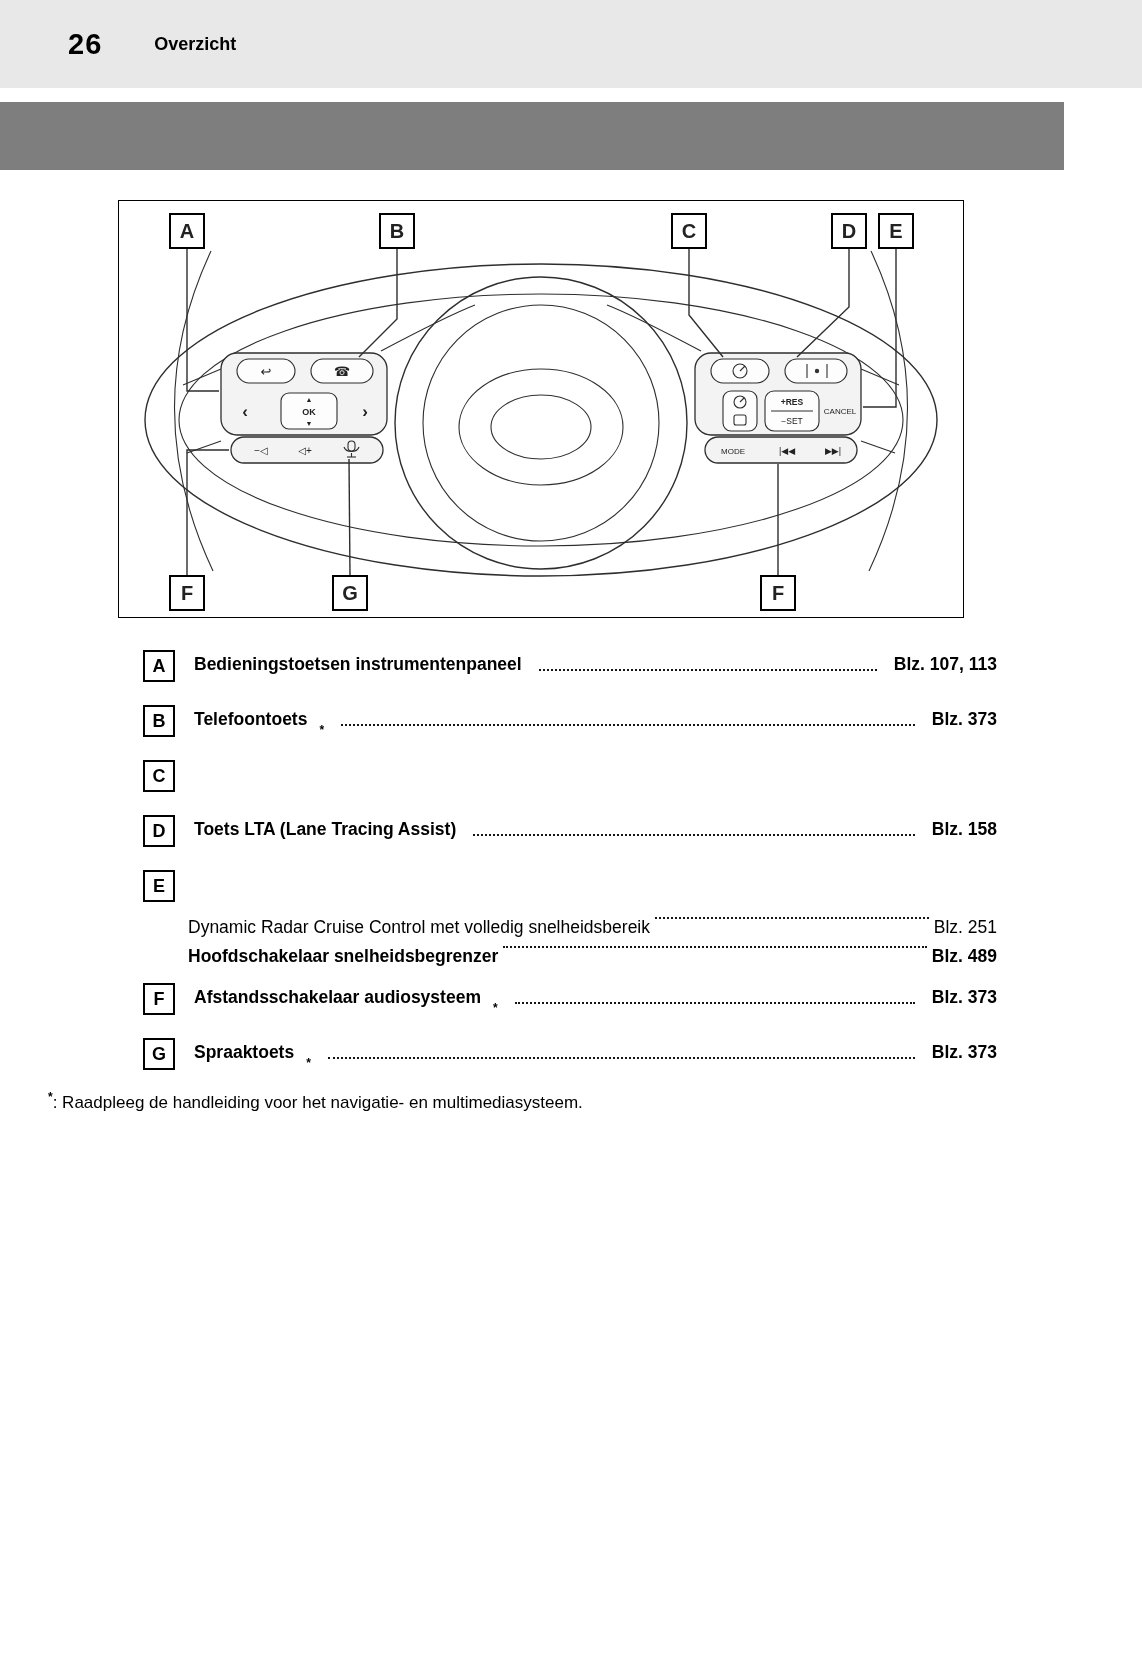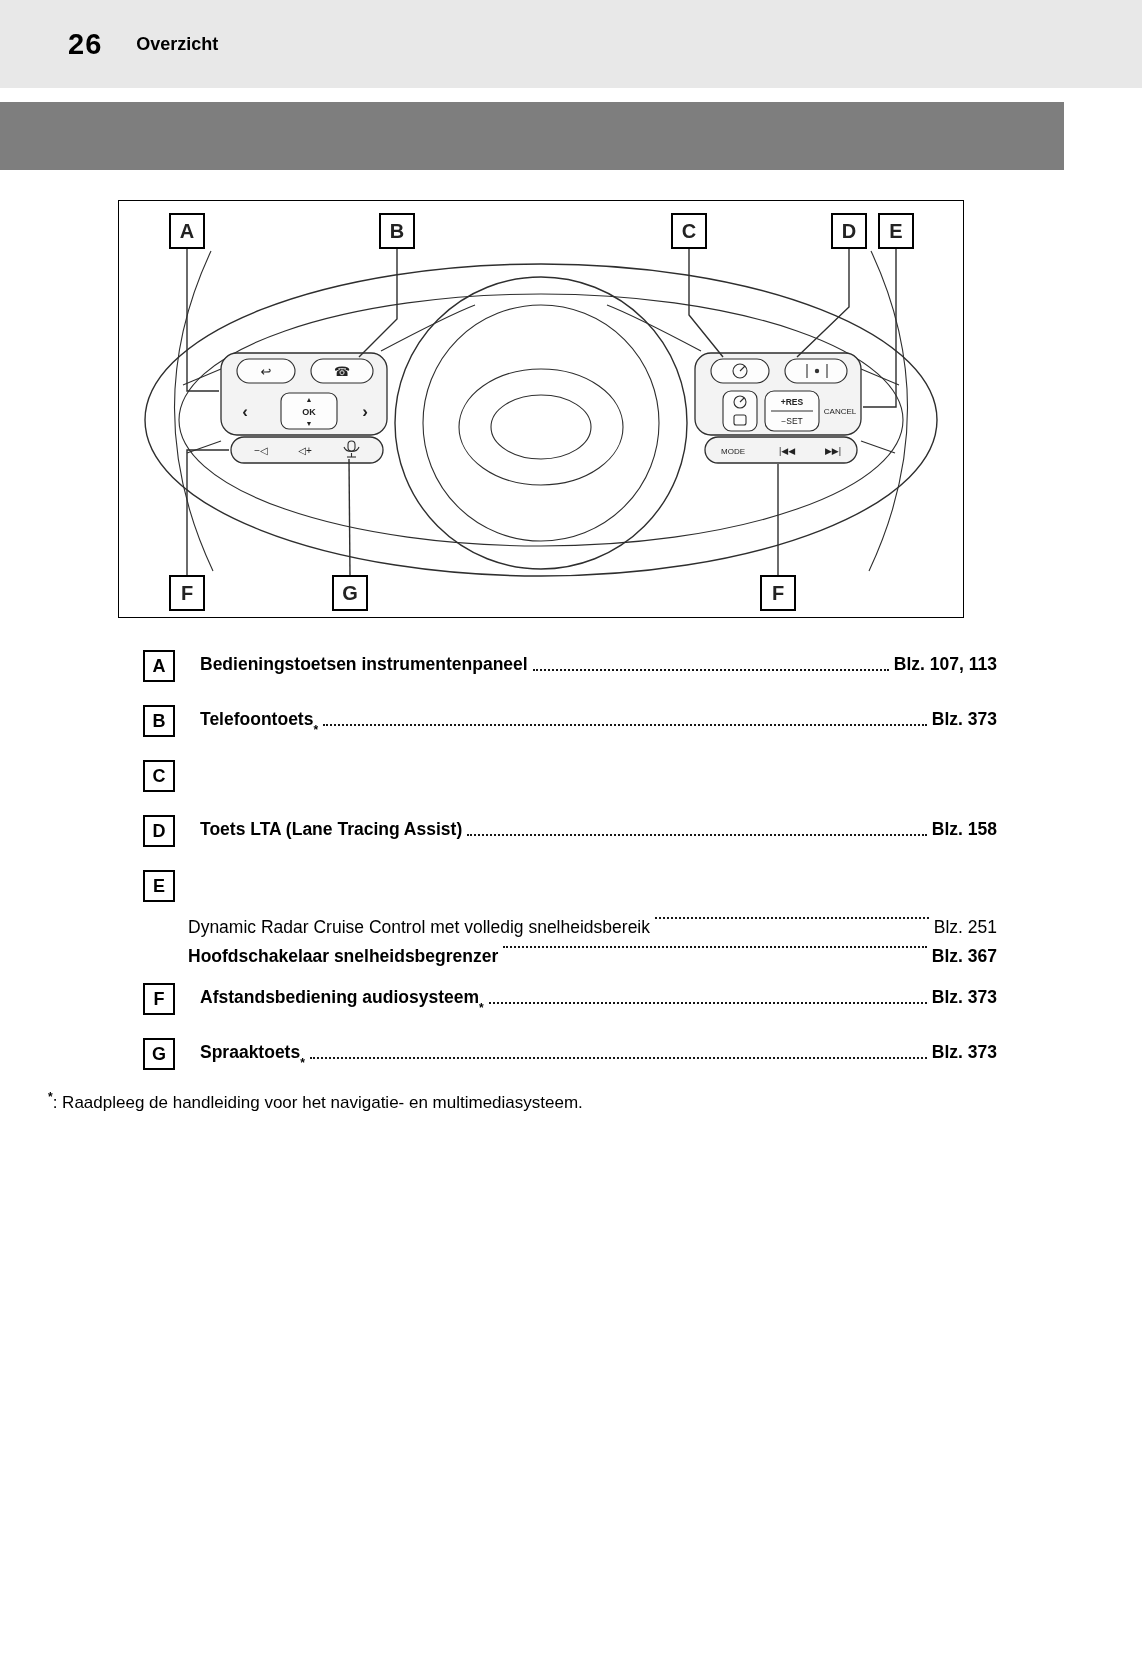--- a/index.html
+++ b/index.html
@@ -2,21 +2,21 @@
 <html><head>
 <meta charset="utf-8">
 <style>
   html,body{margin:0;padding:0;background:#fff;}
   .page{position:relative;width:1142px;height:1654px;background:#fff;
         font-family:"Liberation Sans",sans-serif;color:#000;overflow:hidden;}
 
   
   .header{height:88px;background:#e8e8e8;display:flex;align-items:center;}
   .page-num{font-size:29px;font-weight:bold;margin-left:68px;letter-spacing:1px;}
-  .section-title{font-size:18px;font-weight:bold;margin-left:34px;}
+  .section-title{font-size:18px;font-weight:bold;margin-left:52px;}
 
   
   .band{margin-top:14px;width:1064px;height:68px;background:#7e7e7e;}
 
   
   .diagram{margin:30px 0 0 118px;width:846px;height:418px;border:1px solid #000;
            box-sizing:border-box;background:#fff;}
   svg text{font-family:"Liberation Sans",sans-serif;fill:#222;}
   .ln{fill:none;stroke:#2e2e2e;stroke-width:1.4;}
   .thin{fill:none;stroke:#2e2e2e;stroke-width:1.1;}
@@ -25,22 +25,22 @@
   .cobox{fill:#fff;stroke:#000;stroke-width:2;}
   .coletter{font-size:20px;font-weight:bold;text-anchor:middle;}
   .glyph{text-anchor:middle;}
 
   
   .legend{margin:32px 145px 0 143px;font-size:17.5px;}
   .row{display:flex;align-items:flex-start;margin-bottom:23px;}
   .letterbox{width:28px;height:28px;border:2px solid #000;box-sizing:content-box;
              display:flex;align-items:center;justify-content:center;
              font-weight:bold;font-size:18px;flex:0 0 auto;background:#fff;}
-  .entry{flex:1;display:flex;align-items:flex-end;margin-left:25px;padding-top:4px;
-         font-weight:bold;}
+  .entry{flex:1;display:flex;align-items:flex-end;margin-left:19px;padding-top:4px;
+         font-weight:bold;gap:12px;}
   .entry .lbl{white-space:nowrap;}
   sup.star{font-size:12px;font-weight:bold;vertical-align:super;line-height:0;}
   .dots{flex:1;border-bottom:2.6px dotted #151515;margin:0 5px 4px 5px;min-width:28px;}
   .pageref{white-space:nowrap;font-weight:bold;}
   .subrow{display:flex;align-items:flex-start;margin:-8px 0 16px 45px;}
   .subrow.normal, .subrow.normal .pageref{font-weight:normal;}
   .subrow.normal .dots{border-bottom-width:2px;}
   .subrow.bold{font-weight:bold;}
   .footnote{margin:14px 0 0 48px;font-size:17px;}
 </style>
@@ -209,27 +209,27 @@
 
     <div class="subrow normal">
       <span class="lbl">Dynamic Radar Cruise Control met volledig snelheidsbereik</span>
       <span class="dots"></span>
       <span class="pageref">Blz. 251</span>
     </div>
 
     <div class="subrow bold">
       <span class="lbl">Hoofdschakelaar snelheidsbegrenzer</span>
       <span class="dots"></span>
-      <span class="pageref">Blz. 367</span>
+      <span class="pageref">Blz. 489</span>
     </div>
 
     <div class="row">
       <span class="letterbox">F</span>
       <span class="entry">
-        <span class="lbl">Afstandsbediening audiosysteem</span>
+        <span class="lbl">Afstandsschakelaar audiosysteem</span>
           <sup class="star">*</sup>
         <span class="dots"></span>
         <span class="pageref">Blz. 373</span>
       </span>
     </div>
 
     <div class="row">
       <span class="letterbox">G</span>
       <span class="entry">
         <span class="lbl">Spraaktoets</span>

